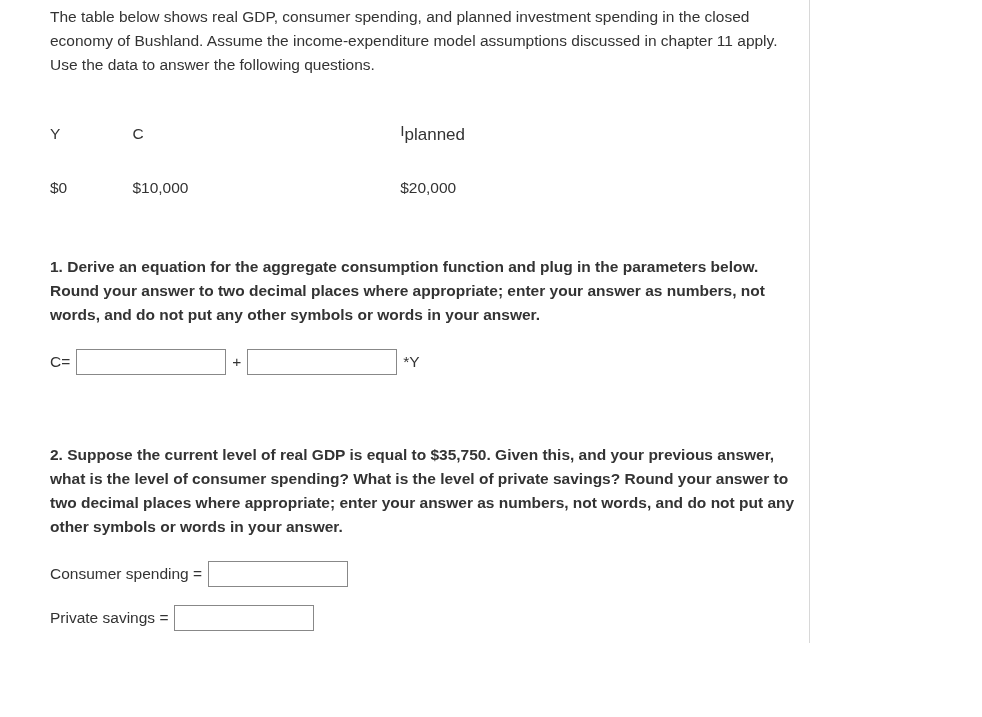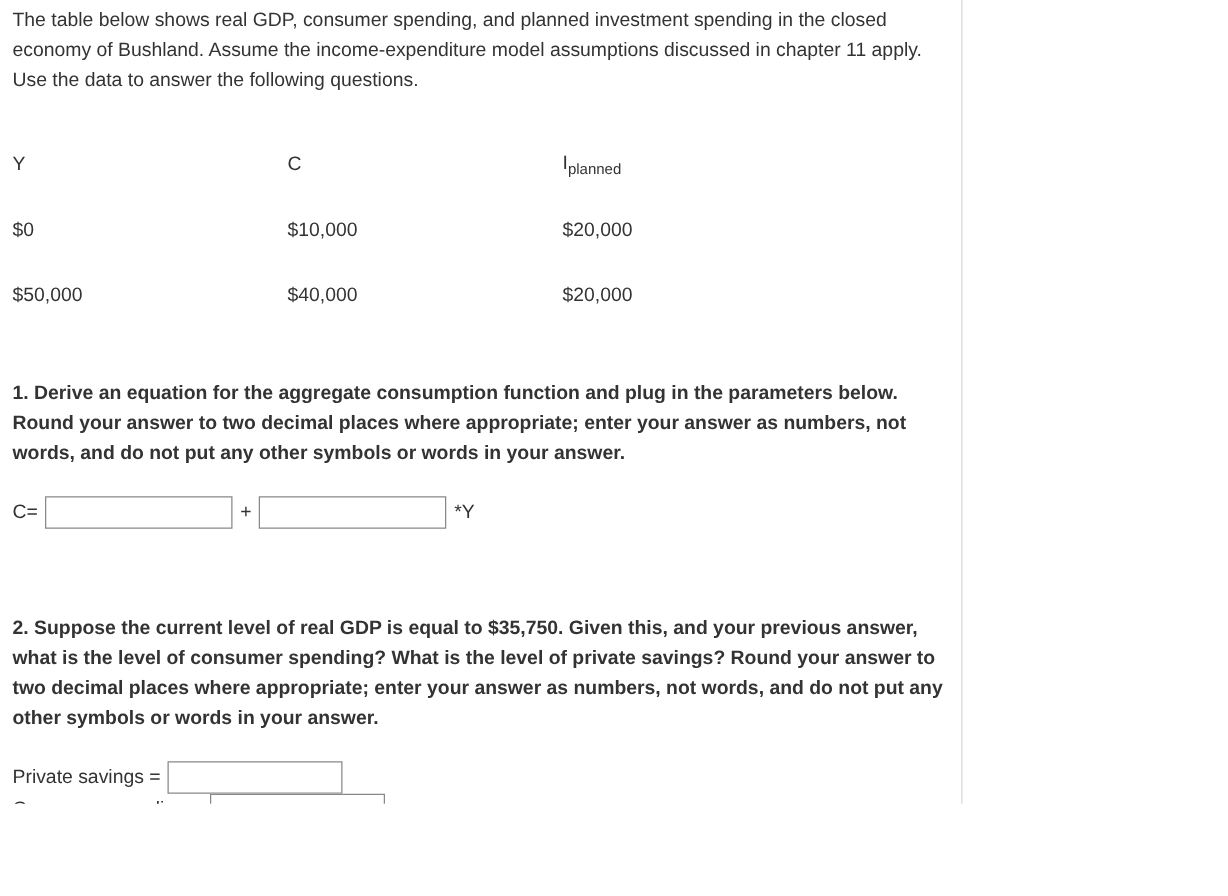--- a/index.html
+++ b/index.html
@@ -7,20 +7,21 @@
     padding: 0;
     background: #fff;
     font-family: "Segoe UI", "Helvetica Neue", Arial, sans-serif;
     color: #222;
   }
   .page {
     width: 982px;
     height: 643px;
     box-sizing: border-box;
     position: relative;
+    padding-left: 40px;
   }
   .content {
     box-sizing: border-box;
     padding: 5px 0 0 10px;
     width: 770px;
     border-right: 1px solid #d8d8d8;
     height: 717px;
     font-size: 15.5px;
     line-height: 1.55;
     color: #333;
@@ -37,21 +38,21 @@
     text-align: left;
     font-weight: normal;
     padding: 14px 0;
     font-size: 15.5px;
     color: #333;
   }
   table.data th {
     font-weight: normal;
   }
   .subscript {
-    font-size: 12px;
+    font-size: 17px;
     vertical-align: sub;
   }
   .question {
     margin-bottom: 22px;
     font-weight: bold;
   }
   .eqrow {
     display: flex;
     align-items: center;
     gap: 6px;
@@ -83,46 +84,41 @@
         <th>C</th>
         <th>
           <span>I</span><span class="subscript">planned</span>
         </th>
       </tr>
       <tr>
         <td>$0</td>
         <td>$10,000</td>
         <td>$20,000</td>
       </tr>
-      <tr>
-        <td>$50,000</td>
-        <td>$40,000</td>
-        <td>$20,000</td>
-      </tr>
     </tbody>
       </table>
 
     <div class="question">1. Derive an equation for the aggregate consumption function and plug in the parameters below. Round your answer to two decimal places where appropriate; enter your answer as numbers, not words, and do not put any other symbols or words in your answer.</div>
 
     <div class="eqrow">
       <span>C=</span>
         <input type="text" class="blank w150" style="">
       <span>+</span>
       <input type="text" class="blank w150" style="">
       <span>*Y</span>
     </div>
 
     <div class="spacer"></div>
 
     <div class="question">2. Suppose the current level of real GDP is equal to $35,750. Given this, and your previous answer, what is the level of consumer spending? What is the level of private savings? Round your answer to two decimal places where appropriate; enter your answer as numbers, not words, and do not put any other symbols or words in your answer.</div>
 
-    <div class="eqrow" style="margin-bottom:0;">
-      <span>Private savings =</span>
+    <div class="eqrow" style="margin-bottom:18px;">
+      <span>Consumer spending =</span>
       <input type="text" class="blank w140" style="">
     </div>
 
-    <div class="eqrow" style="margin-bottom:18px;">
-      <span>Consumer spending =</span>
+    <div class="eqrow" style="margin-bottom:0;">
+      <span>Private savings =</span>
       <input type="text" class="blank w140" style="">
     </div>
 
   </div>
 </div>
 
 </body></html>

